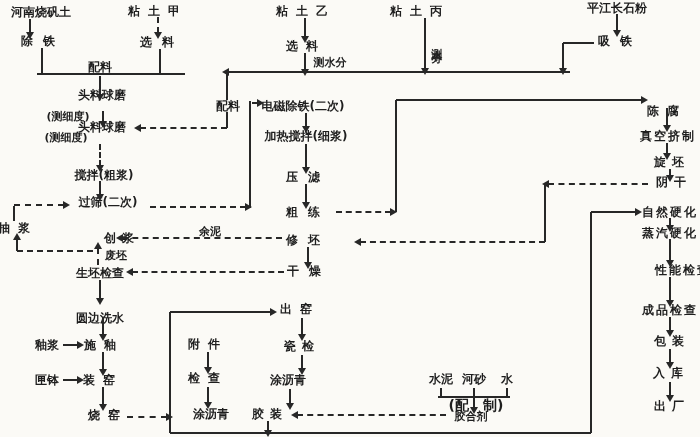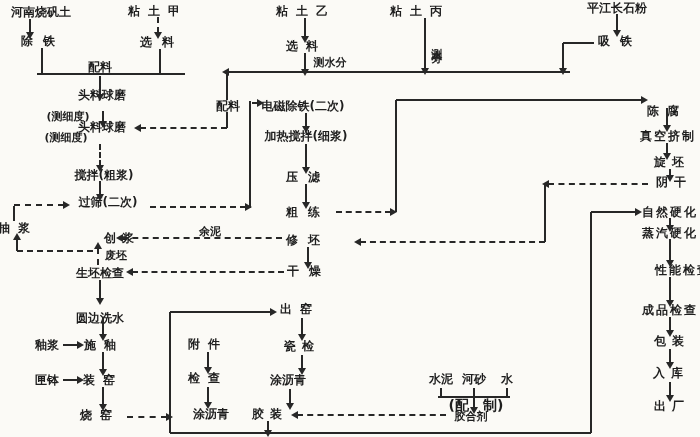--- a/index.html
+++ b/index.html
@@ -68,21 +68,21 @@
     <span class="node" style="left: 683px; top: 270px; letter-spacing: 2px;">性能检查</span>
     <span class="node" style="left: 670px; top: 310px; letter-spacing: 2px;">成品检查</span>
     <span class="node" style="left: 672px; top: 341px; letter-spacing: 6px;">包装</span>
     <span class="node" style="left: 671px; top: 373px; letter-spacing: 6px;">入库</span>
     <span class="node" style="left: 672px; top: 406px; letter-spacing: 6px;">出厂</span>
     <span class="node" style="left: 100px; top: 318px;">圆边洗水</span>
     <span class="node" style="left: 47px; top: 345px;">釉浆</span>
     <span class="node" style="left: 104px; top: 345px; letter-spacing: 8px;">施釉</span>
     <span class="node" style="left: 47px; top: 380px;">匣钵</span>
     <span class="node" style="left: 103px; top: 380px; letter-spacing: 8px;">装窑</span>
-    <span class="node" style="left: 100px; top: 415px; letter-spacing: 8px;">烧窑</span>
+    <span class="node" style="left: 108px; top: 415px; letter-spacing: 8px;">烧窑</span>
     <span class="node" style="left: 208px; top: 344px; letter-spacing: 8px;">附件</span>
     <span class="node" style="left: 208px; top: 378px; letter-spacing: 8px;">检查</span>
     <span class="node" style="left: 211px; top: 414px;">涂沥青</span>
     <span class="node" style="left: 300px; top: 309px; letter-spacing: 8px;">出窑</span>
     <span class="node" style="left: 302px; top: 346px; letter-spacing: 6px;">瓷检</span>
     <span class="node" style="left: 288px; top: 380px;">涂沥青</span>
     <span class="node" style="left: 270px; top: 414px; letter-spacing: 6px;">胶装</span>
     <span class="node" style="left: 441px; top: 379px;">水泥</span>
     <span class="node" style="left: 474px; top: 379px;">河砂</span>
     <span class="node" style="left: 507px; top: 379px;">水</span>

